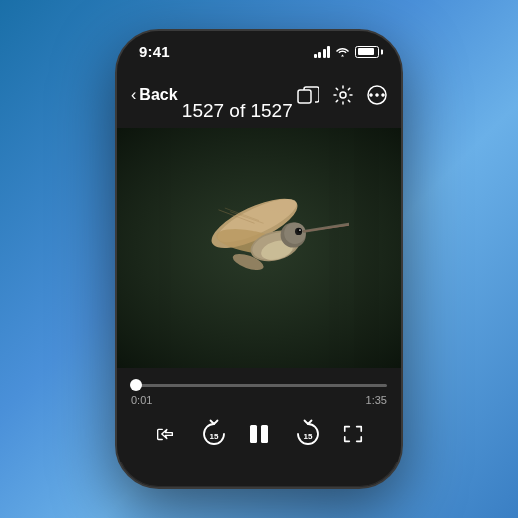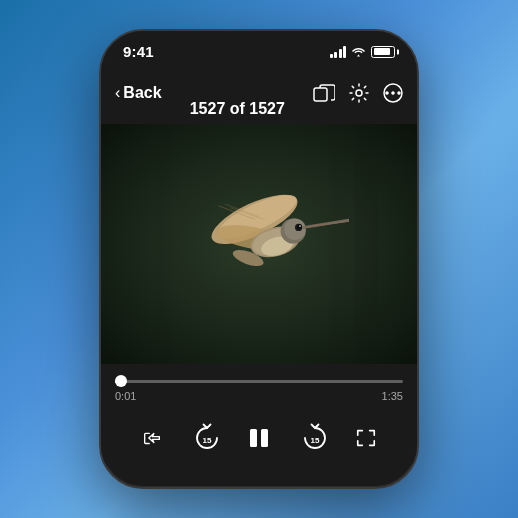--- a/index.html
+++ b/index.html
@@ -9,21 +9,21 @@
       height: 518px;
       background: linear-gradient(135deg, #1a6fa8 0%, #4a90d9 40%, #6ab0e8 60%, #3a7fc4 100%);
       display: flex;
       align-items: center;
       justify-content: center;
       font-family: -apple-system, BlinkMacSystemFont, 'SF Pro Text', sans-serif;
       overflow: hidden;
     }
 
     .phone-frame {
-      width: 320px;
+      width: 288px;
       height: 460px;
       background: #1a1a1a;
       border-radius: 44px;
       border: 2px solid #3a3a3a;
       overflow: hidden;
       position: relative;
       box-shadow: 0 20px 60px rgba(0,0,0,0.5), inset 0 0 0 1px rgba(255,255,255,0.08);
     }
 
     
@@ -117,22 +117,22 @@
     }
 
     .nav-back-label {
       color: #fff;
       font-size: 16px;
       font-weight: 700;
     }
 
     .nav-title {
       color: #ffffff;
-      font-size: 16px;
-      font-weight: 700;
+      font-size: 19px;
+      font-weight: 400;
       margin-top: 32px;
     }
 
     .nav-right {
       display: flex;
       align-items: center;
       gap: 14px;
     }
 
     
@@ -208,21 +208,21 @@
       border-radius: 50%;
       position: absolute;
       left: 2%;
       top: 50%;
       transform: translate(-50%, -50%);
     }
 
     .progress-times {
       display: flex;
       justify-content: space-between;
-      margin-bottom: 16px;
+      margin-bottom: 8px;
       align-items: flex-end;
     }
 
     .progress-time {
       font-size: 11px;
       color: rgba(255,255,255,0.6);
     }
 
     
     .playback-controls {

